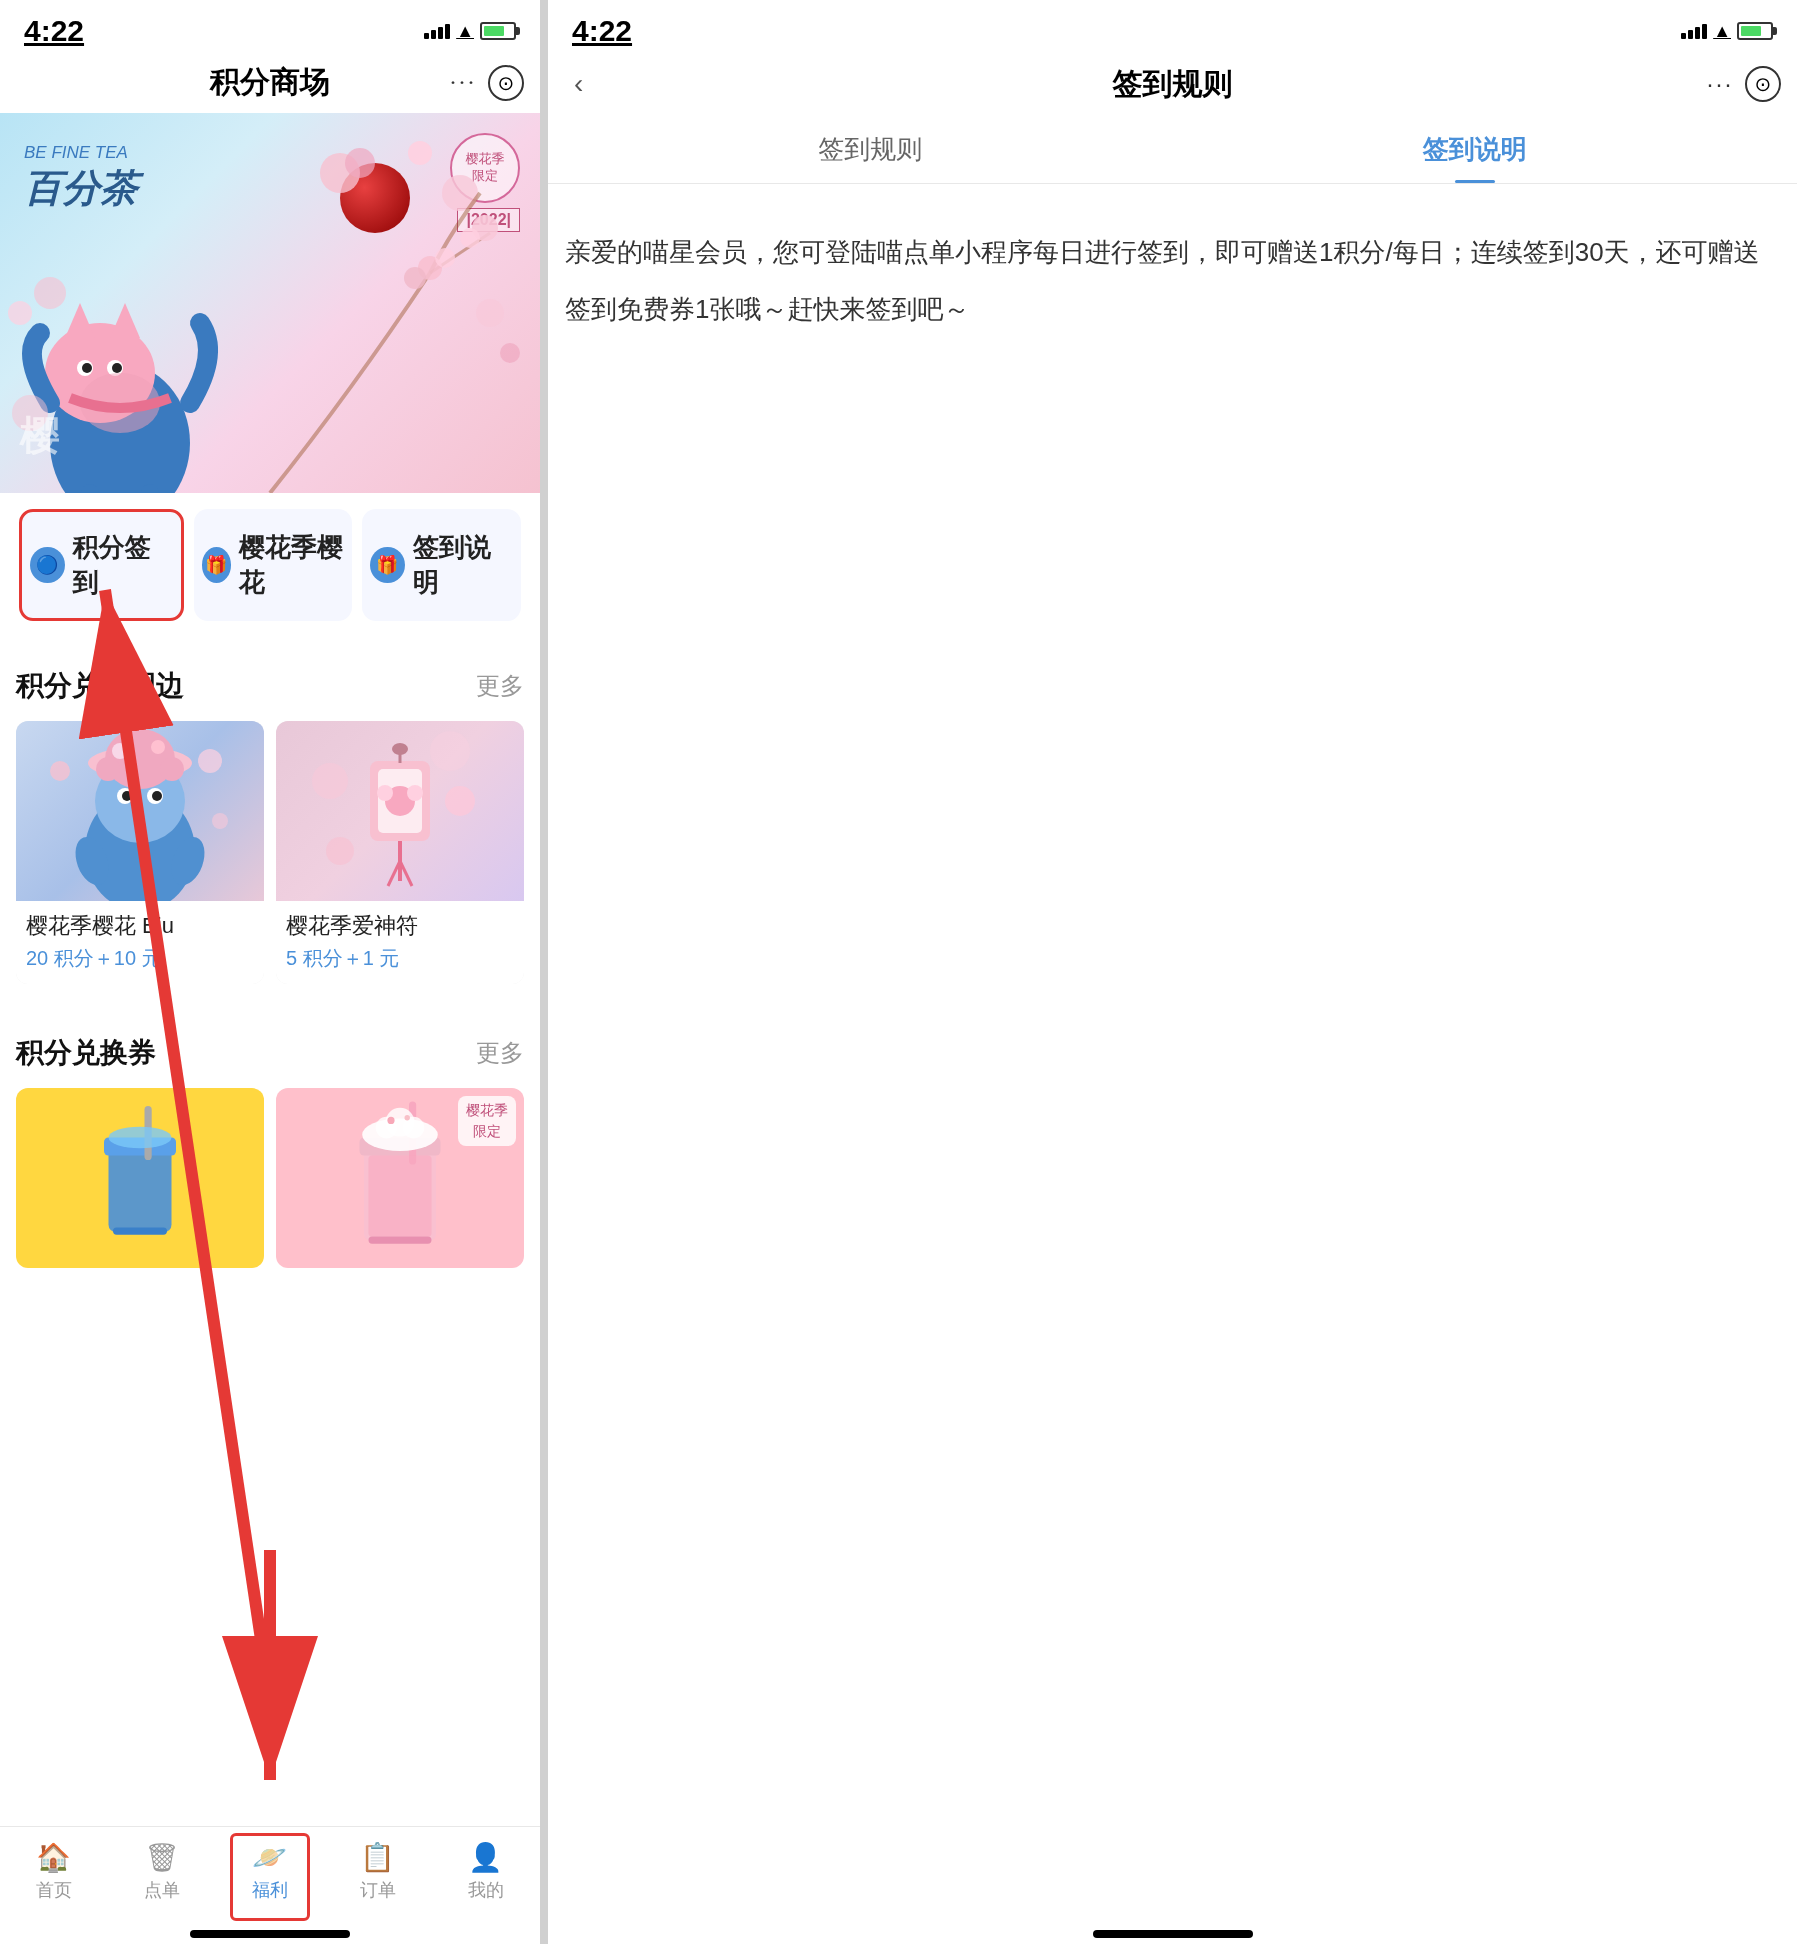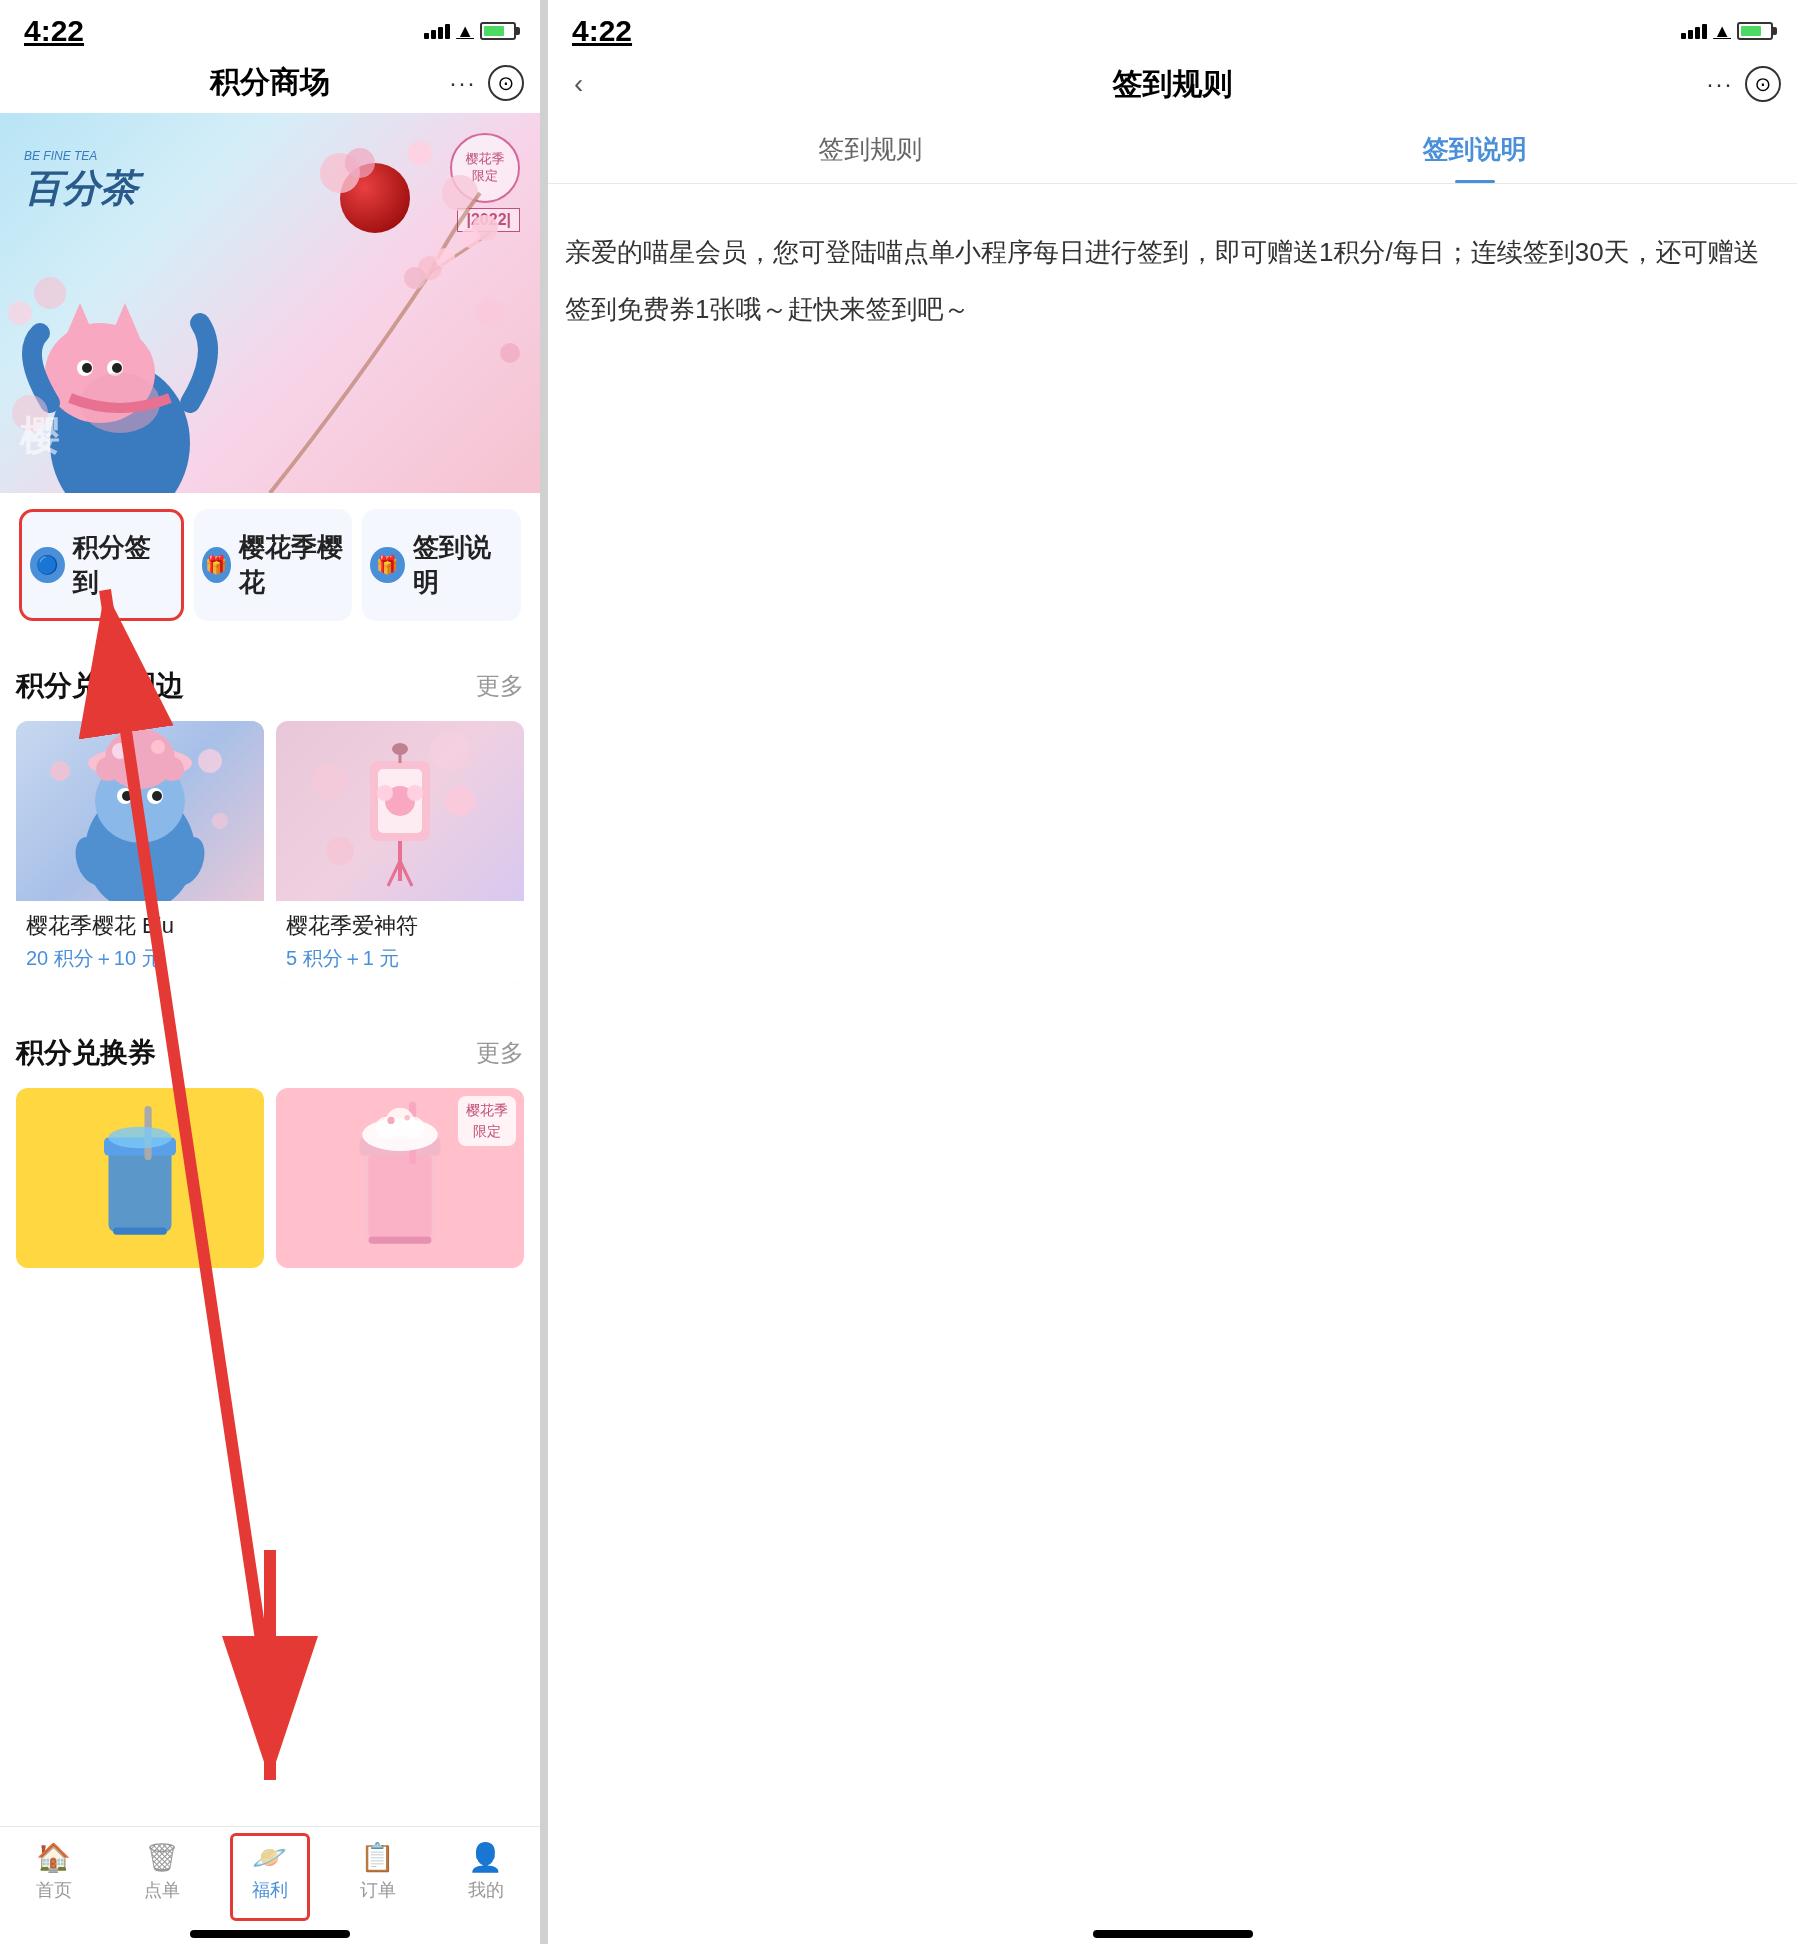--- a/index.html
+++ b/index.html
@@ -69,20 +69,21 @@
       width: 70%;
       border-radius: 1px;
     }
 
     .nav-bar {
       display: flex;
       justify-content: center;
       align-items: center;
       padding: 8px 18px 10px;
       position: relative;
+      font-family: Liberation Serif, serif;
     }
     .nav-title { font-size: 30px; font-weight: 600; color: #000; }
     .nav-actions {
       position: absolute;
       right: 16px;
       display: flex;
       align-items: center;
       gap: 12px;
     }
     .nav-dots { font-size: 24px; color: #333; letter-spacing: 1px; }
@@ -113,25 +114,24 @@
     .hero-banner-text {
       position: absolute;
       top: 30px;
       left: 24px;
       font-size: 38px;
       font-weight: 800;
       color: #2a5a8c;
       font-style: italic;
     }
     .hero-banner-text .small-line {
-      font-size: 12px;
+      font-size: 17px;
       font-weight: 400;
       display: block;
       color: #3a7abf;
-      margin-top: 6px;
     }
     .sakura-badge {
       position: absolute;
       top: 20px;
       right: 20px;
       width: 70px;
       height: 70px;
       border: 2px solid #d4689a;
       border-radius: 50%;
       display: flex;

